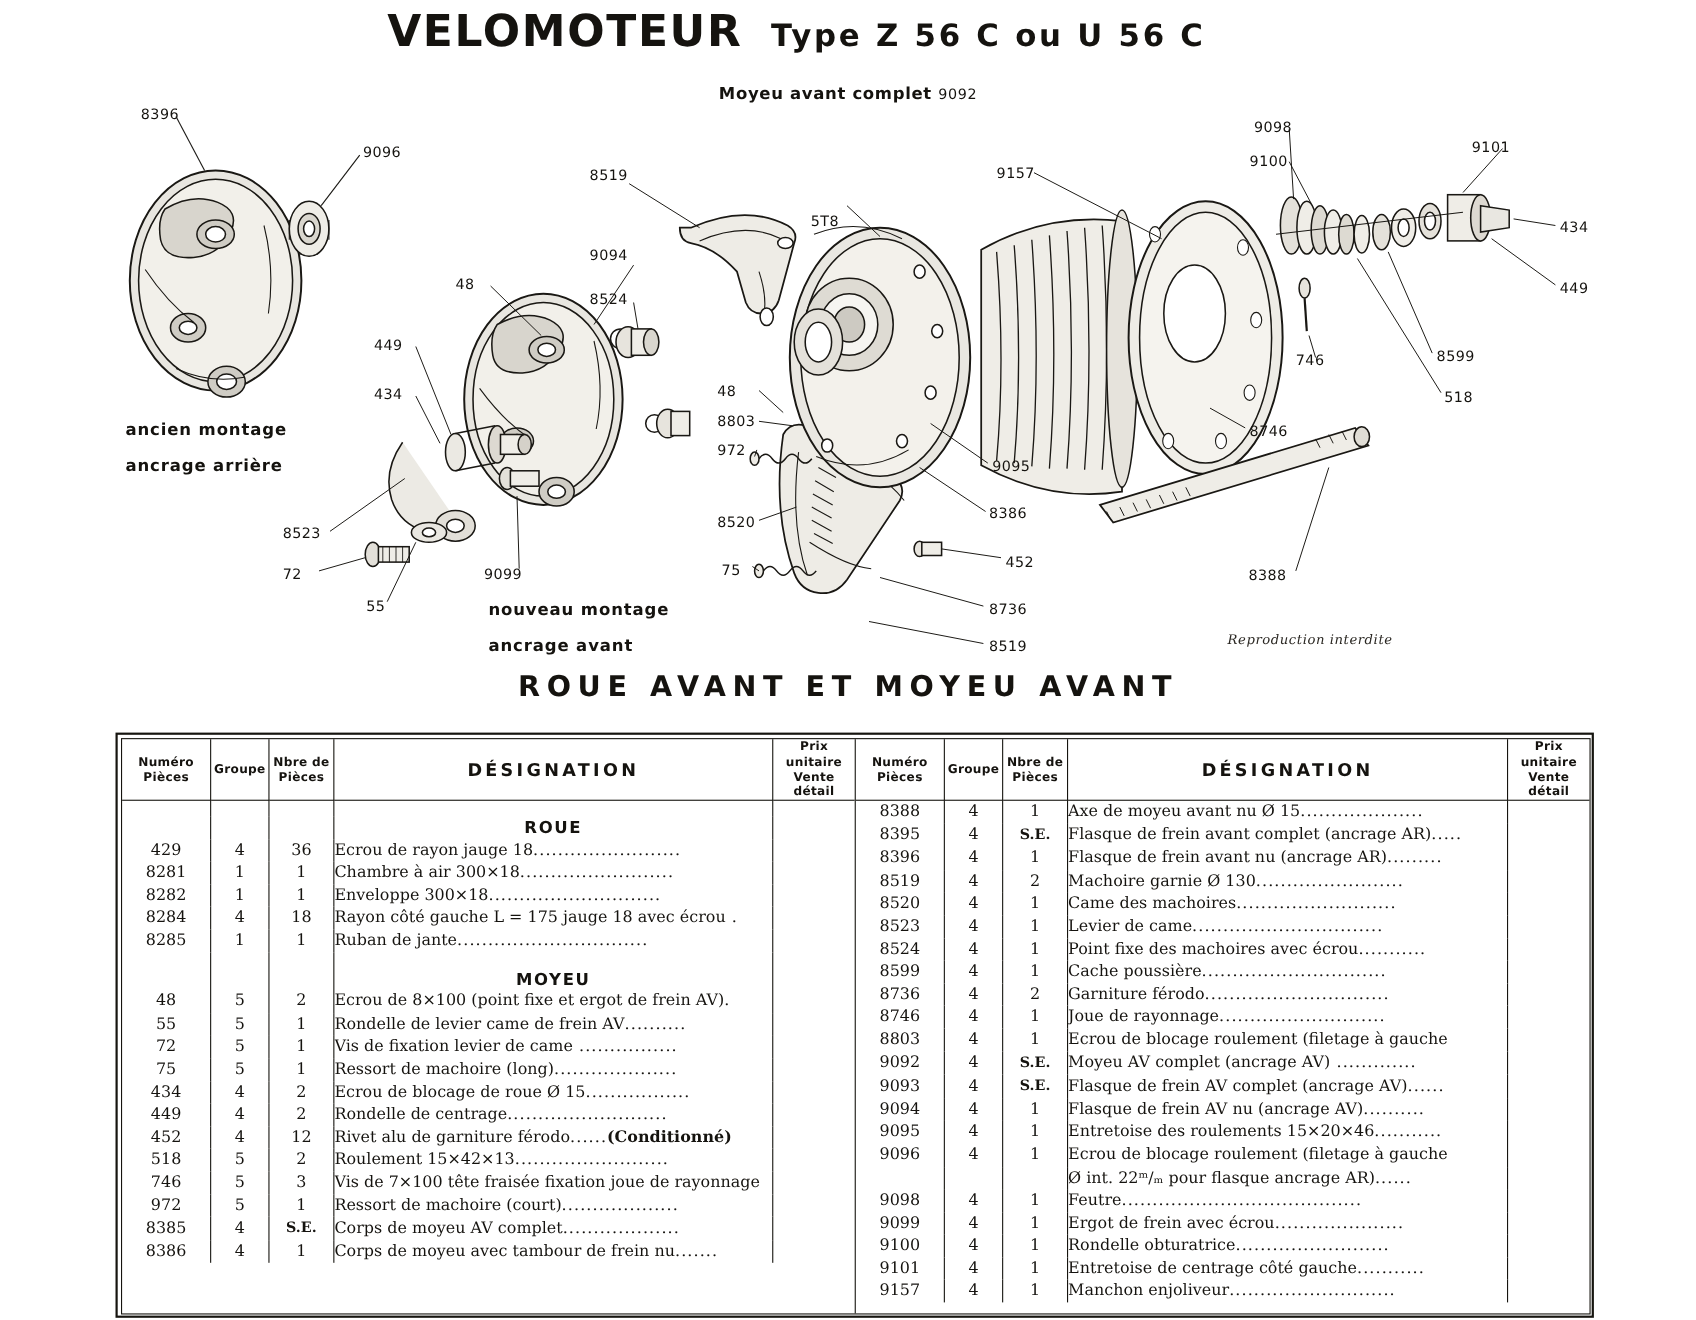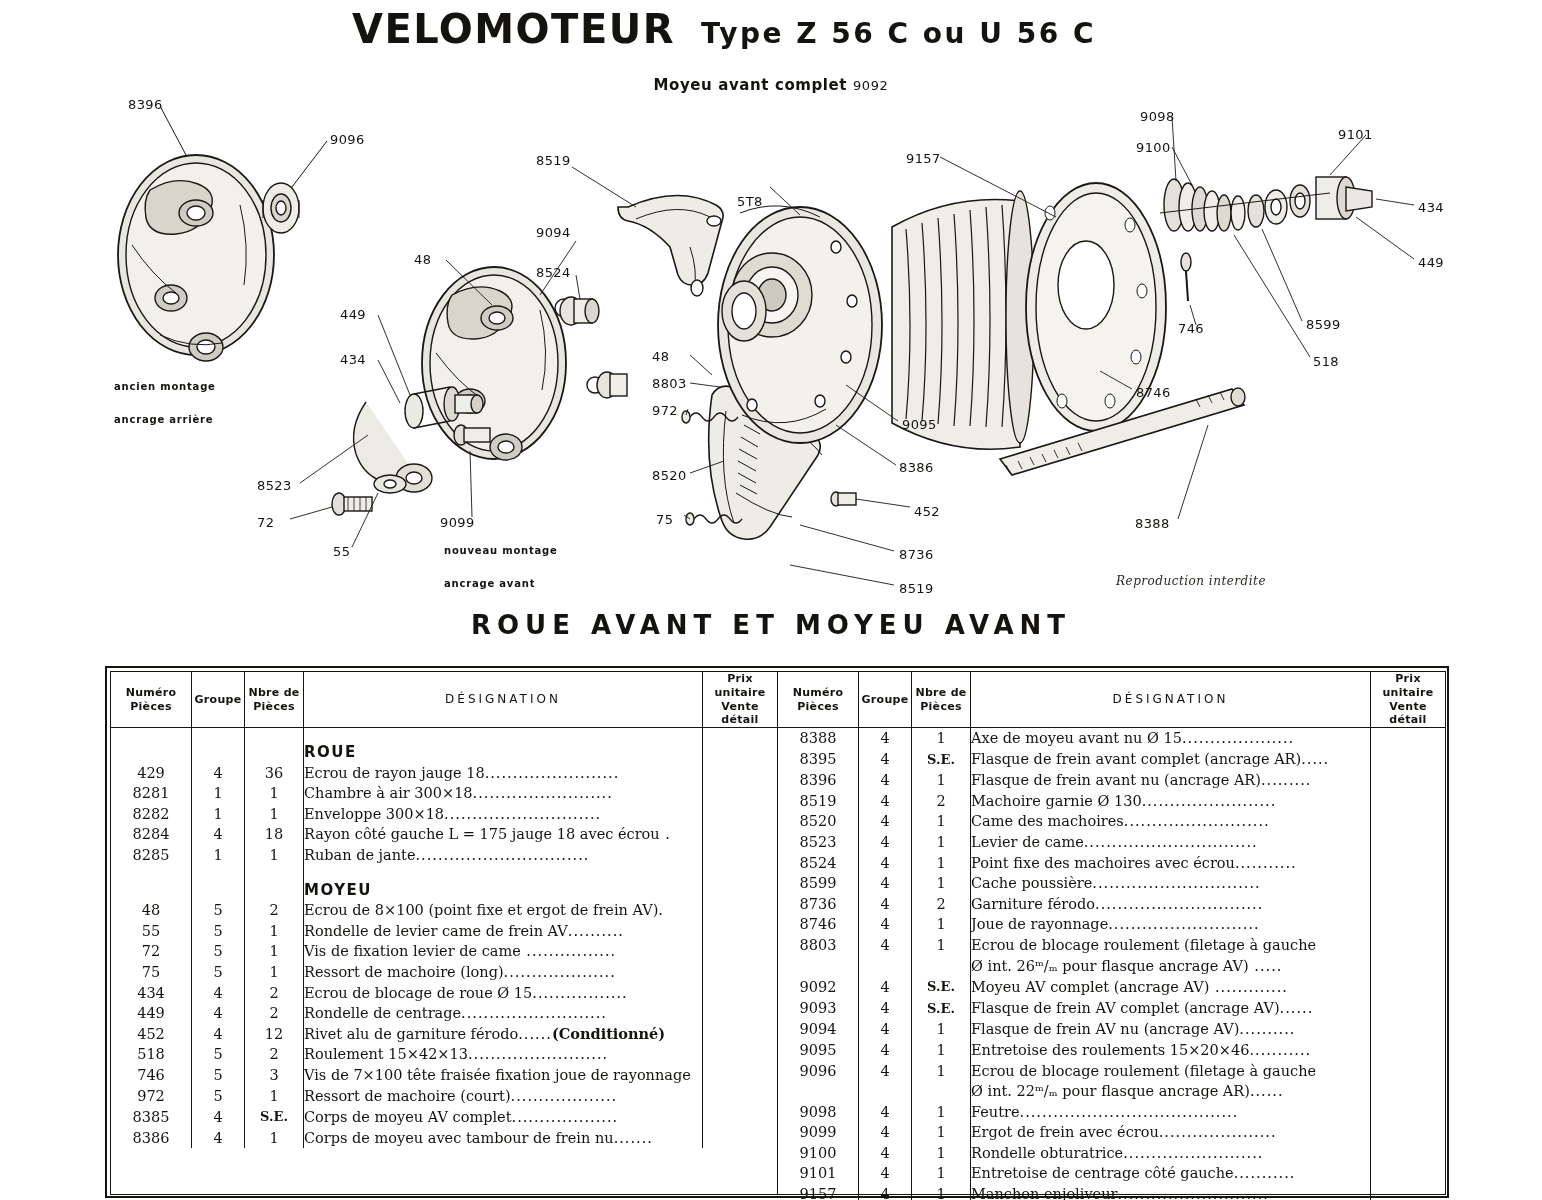--- a/index.html
+++ b/index.html
@@ -70,21 +70,21 @@
   .lbl {
     position: absolute;
     font-family: "DejaVu Sans", sans-serif;
     font-size: 13px;
     letter-spacing: 0.4px;
     white-space: nowrap;
   }
   .cap-bold {
     position: absolute;
     font-family: "DejaVu Sans", sans-serif;
-    font-size: 10px;
+    font-size: 15px;
     font-weight: bold;
     letter-spacing: 0.8px;
     white-space: nowrap;
   }
   .cap-it {
     position: absolute;
     font-family: "DejaVu Serif", serif;
     font-style: italic;
     font-size: 12px;
     letter-spacing: 0.5px;
@@ -150,35 +150,36 @@
     font-family: "DejaVu Sans", sans-serif;
     font-weight: bold;
     font-size: 11px;
     line-height: 1.25;
     letter-spacing: 0.3px;
     text-align: center;
     height: 46px;
     padding: 2px 1px;
   }
   thead th.desig {
-    font-size: 12px;
+    font-size: 16px;
     letter-spacing: 3px;
-    font-weight: normal;
+    font-weight: bold;
   }
   .c-num   { width: 80px; }
   .c-grp   { width: 52px; }
   .c-nbr   { width: 58px; }
   .c-des   { width: auto; }
   .c-prx   { width: 74px; }
 
   tbody td { height: 20.6px; line-height: 20.6px; font-size: 14.5px; }
   td.num, td.grp, td.nbr { text-align: center; }
   td.des { padding-left: 10px; text-align: left; white-space: nowrap; overflow: hidden; }
   td.des .dots { letter-spacing: 1px; }
   td.sub {
+    text-align: center;
     font-family: "DejaVu Sans", sans-serif;
     font-weight: bold;
     font-size: 15px;
     letter-spacing: 1.5px;
   }
   td.indent { padding-left: 60px; }
   .bold { font-weight: bold; }
   .spacer td { height: 14px; line-height: 14px; }
   .small-se { font-weight: bold; font-size: 13px; }
 </style>
@@ -713,27 +714,20 @@
                 <td class="prx"></td>
               </tr>
               <tr>
                 <td class="num">8803</td>
                 <td class="grp">4</td>
                 <td class="nbr">1</td>
                 <td class="des">Ecrou de blocage roulement (filetage à gauche</td>
                 <td class="prx"></td>
               </tr>
               <tr>
-                <td class="num"></td>
-                <td class="grp"></td>
-                <td class="nbr"></td>
-                <td class="des indent">Ø int. 26ᵐ/ₘ pour flasque ancrage AV)<span class="dots"> .....</span></td>
-                <td class="prx"></td>
-              </tr>
-              <tr>
                 <td class="num">9092</td>
                 <td class="grp">4</td>
                 <td class="nbr"><span class="small-se">S.E.</span></td>
                 <td class="des">Moyeu AV complet (ancrage AV)<span class="dots"> .............</span></td>
                 <td class="prx"></td>
               </tr>
               <tr>
                 <td class="num">9093</td>
                 <td class="grp">4</td>
                 <td class="nbr"><span class="small-se">S.E.</span></td>

